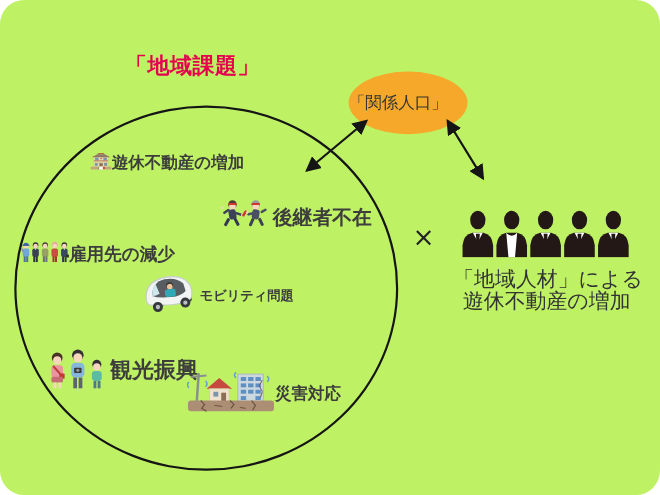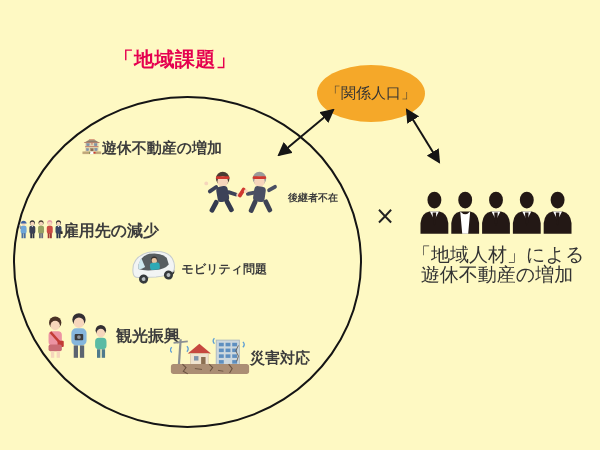--- a/index.html
+++ b/index.html
@@ -1,50 +1,51 @@
 <!DOCTYPE html>
 <html><head>
 <meta charset="utf-8">
 <style>
   html,body{margin:0;padding:0;background:#ffffff;}
   #canvas{
-    position:relative;width:600px;height:450px;background:#fef9c3;overflow:hidden;
+    position:relative;width:600px;height:450px;background:#bef264;overflow:hidden;
     font-family:"DejaVu Sans","Liberation Sans",sans-serif;
+    border-radius:22px;
   }
   .abs{position:absolute;}
   .title{
     font-size:20px;font-weight:bold;color:#E5004F;text-align:center;
     letter-spacing:0.5px;white-space:nowrap;
   }
   #title-left{left:95px;top:46px;width:160px;}
   #title-right{left:424px;top:44px;width:160px;}
   #hub{
     left:317px;top:65px;width:108px;height:57px;border-radius:50%;
-    background:#F5A829;display:flex;align-items:center;justify-content:center;
+    background:#F5A829;display:flex;align-items:center;justify-content:flex-start;
     font-size:15px;color:#333;font-weight:500;white-space:nowrap;
   }
   #big-circle{
     left:13px;top:96px;width:345px;height:328px;border:2px solid #151515;
     border-radius:50%;background:transparent;
   }
   #arrow-layer{left:0;top:0;width:600px;height:450px;pointer-events:none;}
   .item{display:flex;flex-direction:row;align-items:center;}
   .item .label{
     color:#3d3d3d;font-weight:600;white-space:nowrap;text-align:center;margin-top:3px;
   }
   #item-idle-property{left:82px;top:116px;width:140px;}
   #item-idle-property .label{font-size:15px;}
   #item-successor{left:198px;top:167px;width:140px;}
-  #item-successor .label{font-size:10px;}
+  #item-successor .label{font-size:18px;}
   #item-employment{left:19px;top:207px;width:140px;}
   #item-employment .label{font-size:16px;}
   #item-mobility{left:127px;top:238px;width:140px;}
   #item-mobility .label{font-size:12px;margin-top:6px;}
   #item-tourism{left:40px;top:310px;width:140px;}
-  #item-tourism .label{font-size:16px;text-align:right;}
+  #item-tourism .label{font-size:20px;text-align:right;}
   #item-disaster{left:170px;top:334px;width:140px;}
   #item-disaster .label{font-size:15px;}
   #multiply{left:368px;top:202px;width:34px;font-size:24px;color:#222;
     text-align:center;font-weight:500;}
   #silhouettes{left:419px;top:190px;}
   #right-caption{
     left:412px;top:244px;width:170px;text-align:center;font-size:19px;
     line-height:20px;color:#333;font-weight:500;white-space:nowrap;
   }
 </style>

